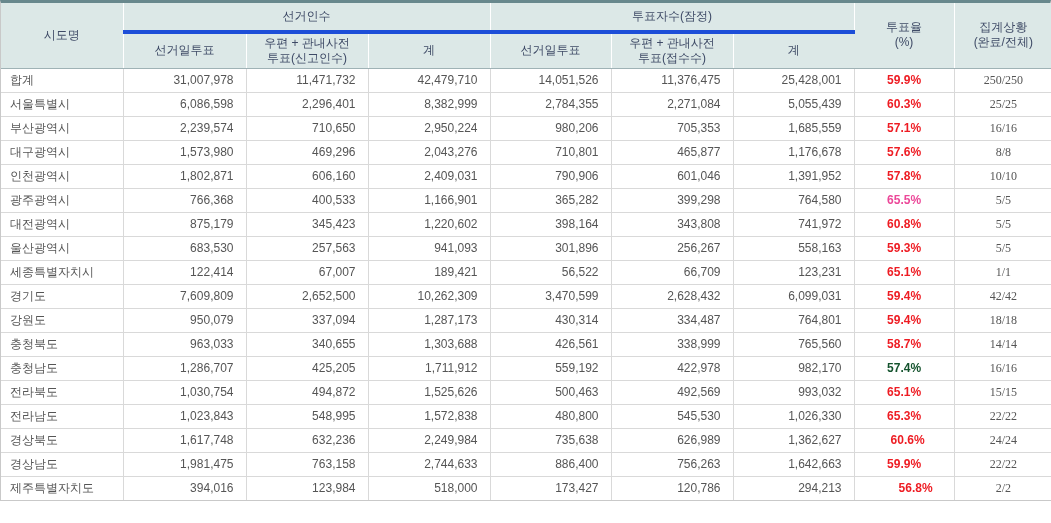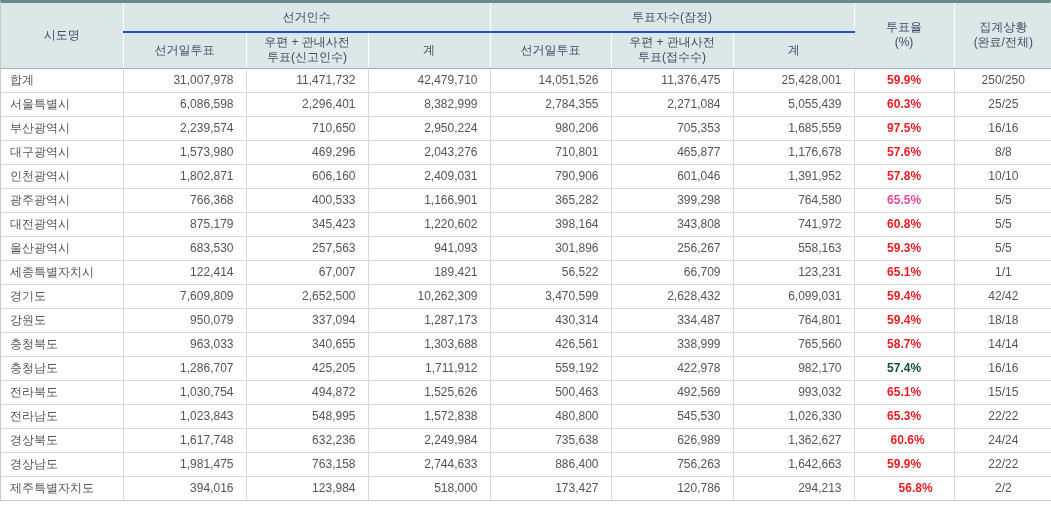--- a/index.html
+++ b/index.html
@@ -25,35 +25,35 @@
     background: #dce8e7;
     color: #3e4a66;
     font-weight: normal;
     text-align: center;
     vertical-align: middle;
     border-right: 1px solid #ffffff;
     padding: 0 2px;
   }
   thead th:last-child { border-right: none; }
   tr.group-row th { height: 29px; }
-  tr.group-row th.group-cell { border-bottom: 2px solid #1d4ed8; }
+  tr.group-row th.group-cell { border-bottom: 4px solid #1d4ed8; }
   tr.sub-row th { height: 36px; }
   thead tr.sub-row th,
   thead th[rowspan] { border-bottom: 1px solid #9fb2b5; }
   .prewrap { white-space: pre-line; line-height: 1.25; }
   tbody td {
     background: #ffffff;
     height: 24px;
     color: #555555;
     border-right: 1px solid #d9d9d9;
     border-bottom: 1px solid #d9d9d9;
     vertical-align: middle;
   }
   tbody tr:last-child td { border-bottom: none; }
-  tbody td:last-child { border-right: none; }
+  tbody td:last-child { border-right: none; font-family: Liberation Serif, serif; }
   td.name { text-align: left; padding-left: 9px; }
   td.num { text-align: right; padding-right: 12px; }
   td.turnout { text-align: center; font-weight: bold; }
   td.status { text-align: center; }
 </style>
 </head>
 <body>
 
 <div class="tbl-wrap">
   <table>
@@ -113,21 +113,21 @@
           <td class="status">25/25</td>
         </tr>
         <tr>
           <td class="name">부산광역시</td>
           <td class="num">2,239,574</td>
           <td class="num">710,650</td>
           <td class="num">2,950,224</td>
           <td class="num">980,206</td>
           <td class="num">705,353</td>
           <td class="num">1,685,559</td>
-          <td class="turnout" style="color: rgb(238, 28, 35);">97.5%</td>
+          <td class="turnout" style="color: rgb(238, 28, 35);">57.1%</td>
           <td class="status">16/16</td>
         </tr>
         <tr>
           <td class="name">대구광역시</td>
           <td class="num">1,573,980</td>
           <td class="num">469,296</td>
           <td class="num">2,043,276</td>
           <td class="num">710,801</td>
           <td class="num">465,877</td>
           <td class="num">1,176,678</td>

